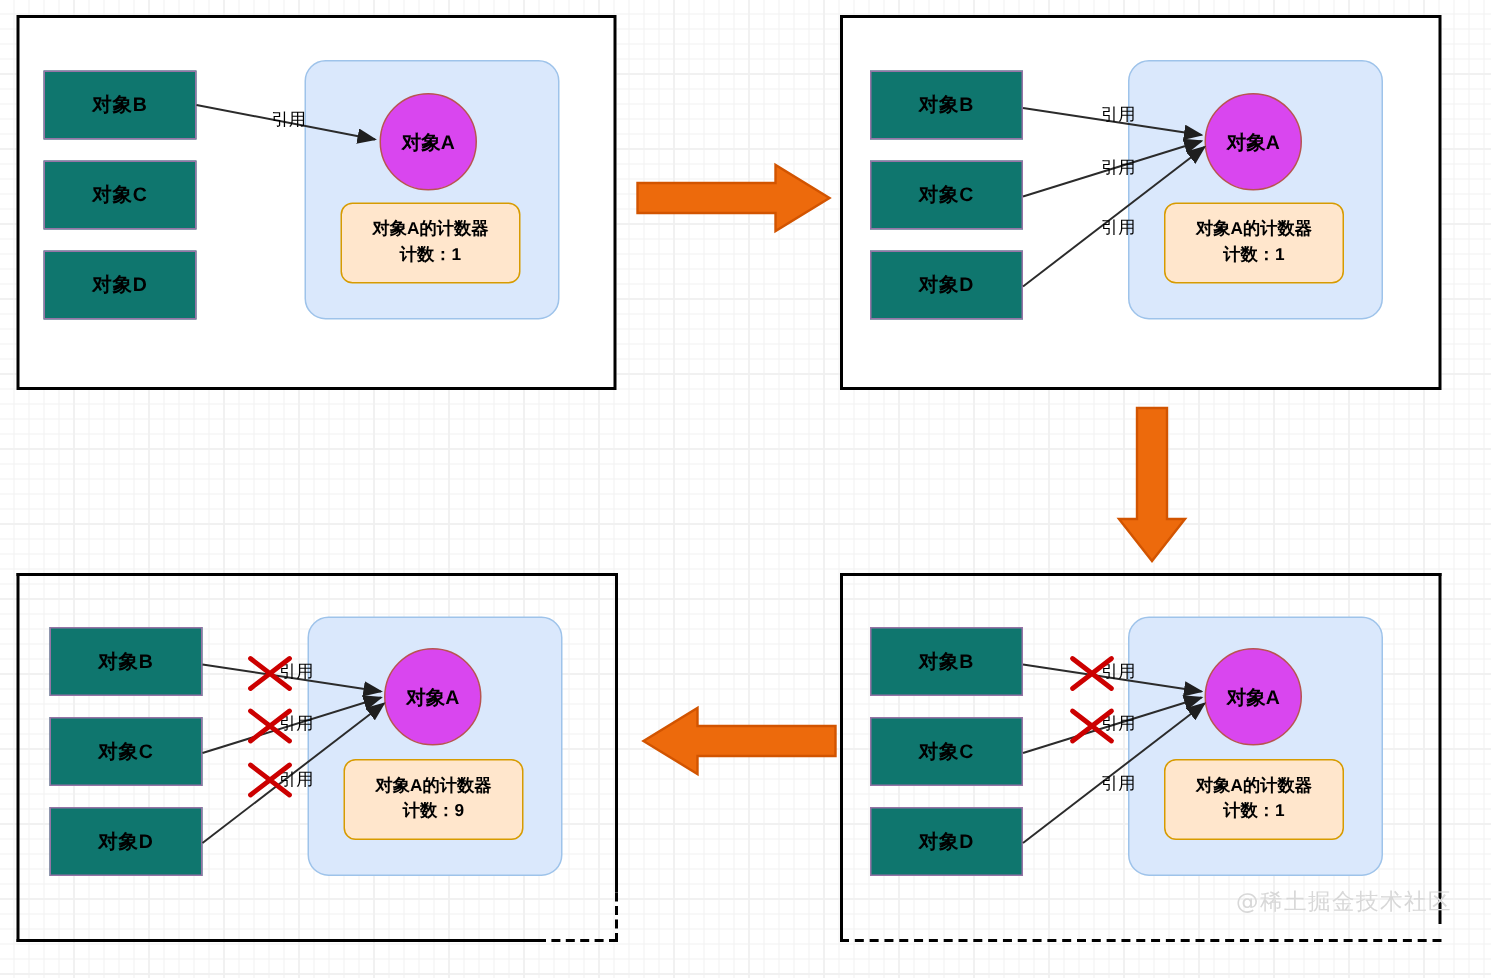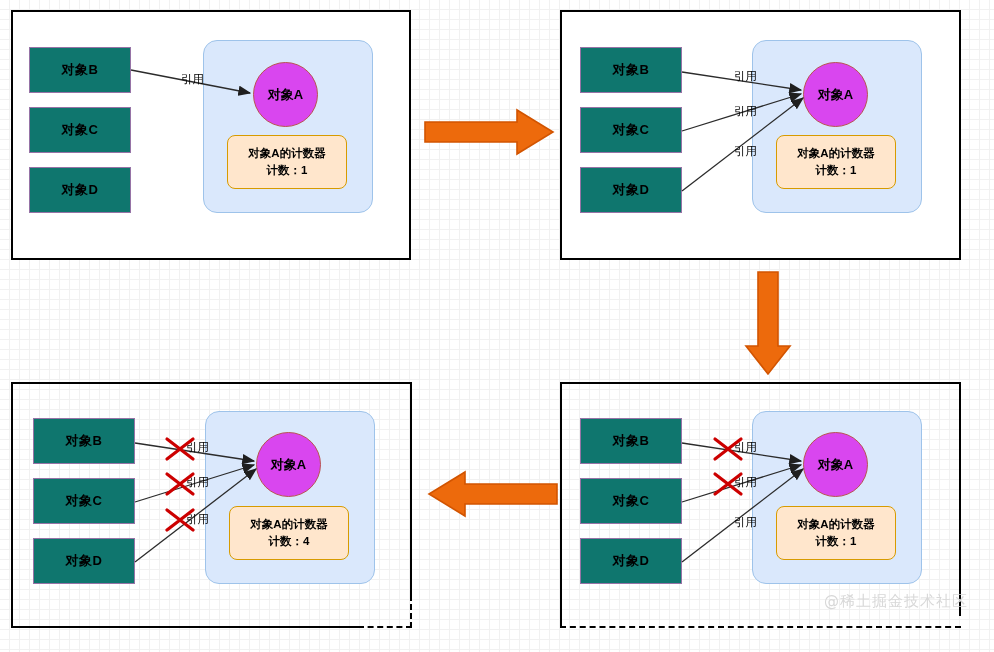--- a/index.html
+++ b/index.html
@@ -207,21 +207,21 @@
             border-top:2px dashed #000;"></div>
 
 <div class="obj-box" style="left:33px; top:418px; width:102px; height:46px;">对象B</div>
 <div class="obj-box" style="left:33px; top:478px; width:102px; height:46px;">对象C</div>
 <div class="obj-box" style="left:33px; top:538px; width:102px; height:46px;">对象D</div>
 
 <div class="heap-box" style="left:205px; top:411px; width:170px; height:173px;"></div>
 <div class="circle-a" style="left:256px; top:432px; width:65px; height:65px;">对象A</div>
 <div class="counter-box" style="left:229px; top:506px; width:120px; height:54px;">
   <span>对象A的计数器</span>
-  <span>计数：4</span>
+  <span>计数：9</span>
 </div>
 
 <svg class="links" width="994" height="652">
   <line x1="135" y1="443" x2="254" y2="461" stroke="#2b2b2b" stroke-width="1.3" marker-end="url(#arrH)"></line>
   <line x1="135" y1="502" x2="254" y2="465" stroke="#2b2b2b" stroke-width="1.3" marker-end="url(#arrH)"></line>
   <line x1="135" y1="562" x2="256" y2="469" stroke="#2b2b2b" stroke-width="1.3" marker-end="url(#arrH)"></line>
 </svg>
 <div class="edge-label" style="left:166px; top:440px;">引用</div>
 <div class="edge-label" style="left:166px; top:475px;">引用</div>
 <div class="edge-label" style="left:166px; top:512px;">引用</div>

